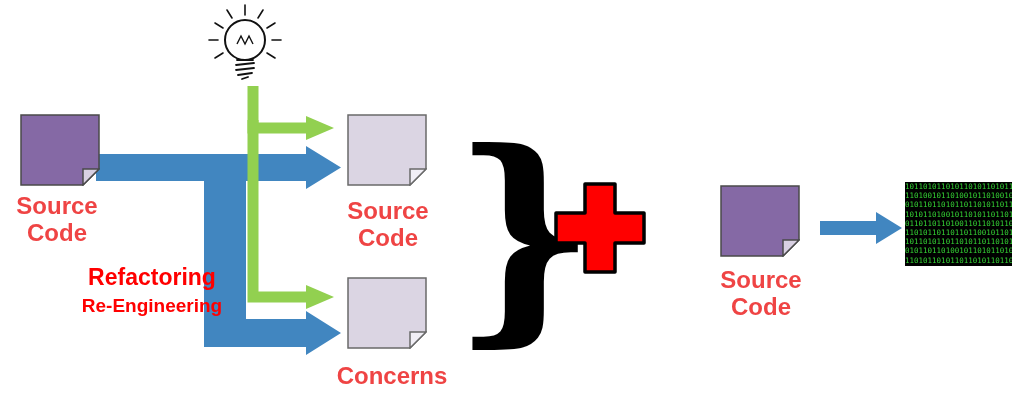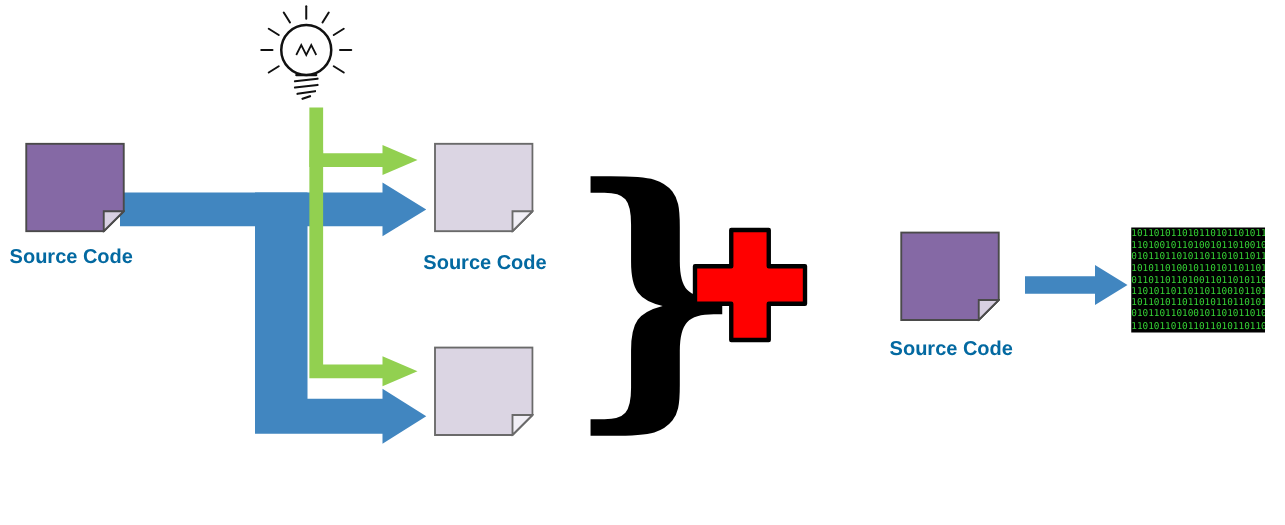--- a/index.html
+++ b/index.html
@@ -3,22 +3,22 @@
 <meta charset="utf-8">
 <style>
   html,body{margin:0;padding:0;background:#fff;}
   .canvas{
     position:relative;width:1028px;height:420px;background:#ffffff;
     font-family:"Liberation Sans",sans-serif;overflow:hidden;
   }
   svg{position:absolute;display:block;}
   .layer{left:0;top:0;}
   .label{
-    position:absolute;font-weight:bold;color:#0369a1;text-align:center;
-    font-size:16px;line-height:27px;white-space:normal;
+    position:absolute;font-weight:bold;color:#ef4444;text-align:center;
+    font-size:24px;line-height:27px;white-space:normal;
   }
   .label.red{color:#ff0000;}
   .label.refactoring{left:62px;top:264px;width:180px;font-size:23px;line-height:26px;}
   .label.reengineering{left:52px;top:294px;width:200px;font-size:19px;line-height:24px;}
   .label.left-source{left:6px;top:192px;width:102px;}
   .label.mid-source{left:337px;top:197px;width:102px;}
   .label.concerns{left:322px;top:362px;width:140px;}
   .label.aspect{left:540px;top:282px;width:120px;}
   .label.right-source{left:710px;top:266px;width:102px;}
   .brace{
@@ -107,21 +107,24 @@
 010110110101101101011011
 101011010010110101101101
 011011011010011011010110
 110101101101101100101101
 101101011011010110110101
 010110110100101101011010
 110101101011011010110110</div>
 
   <div class="label left-source">Source Code</div>
 
+  <div class="label red refactoring">Refactoring</div>
 
+  <div class="label red reengineering">Re-Engineering</div>
 
   <div class="label mid-source">Source Code</div>
 
+  <div class="label concerns">Concerns</div>
 
 
   <div class="label right-source">Source Code</div>
 
 </div>
 
 </body></html>

